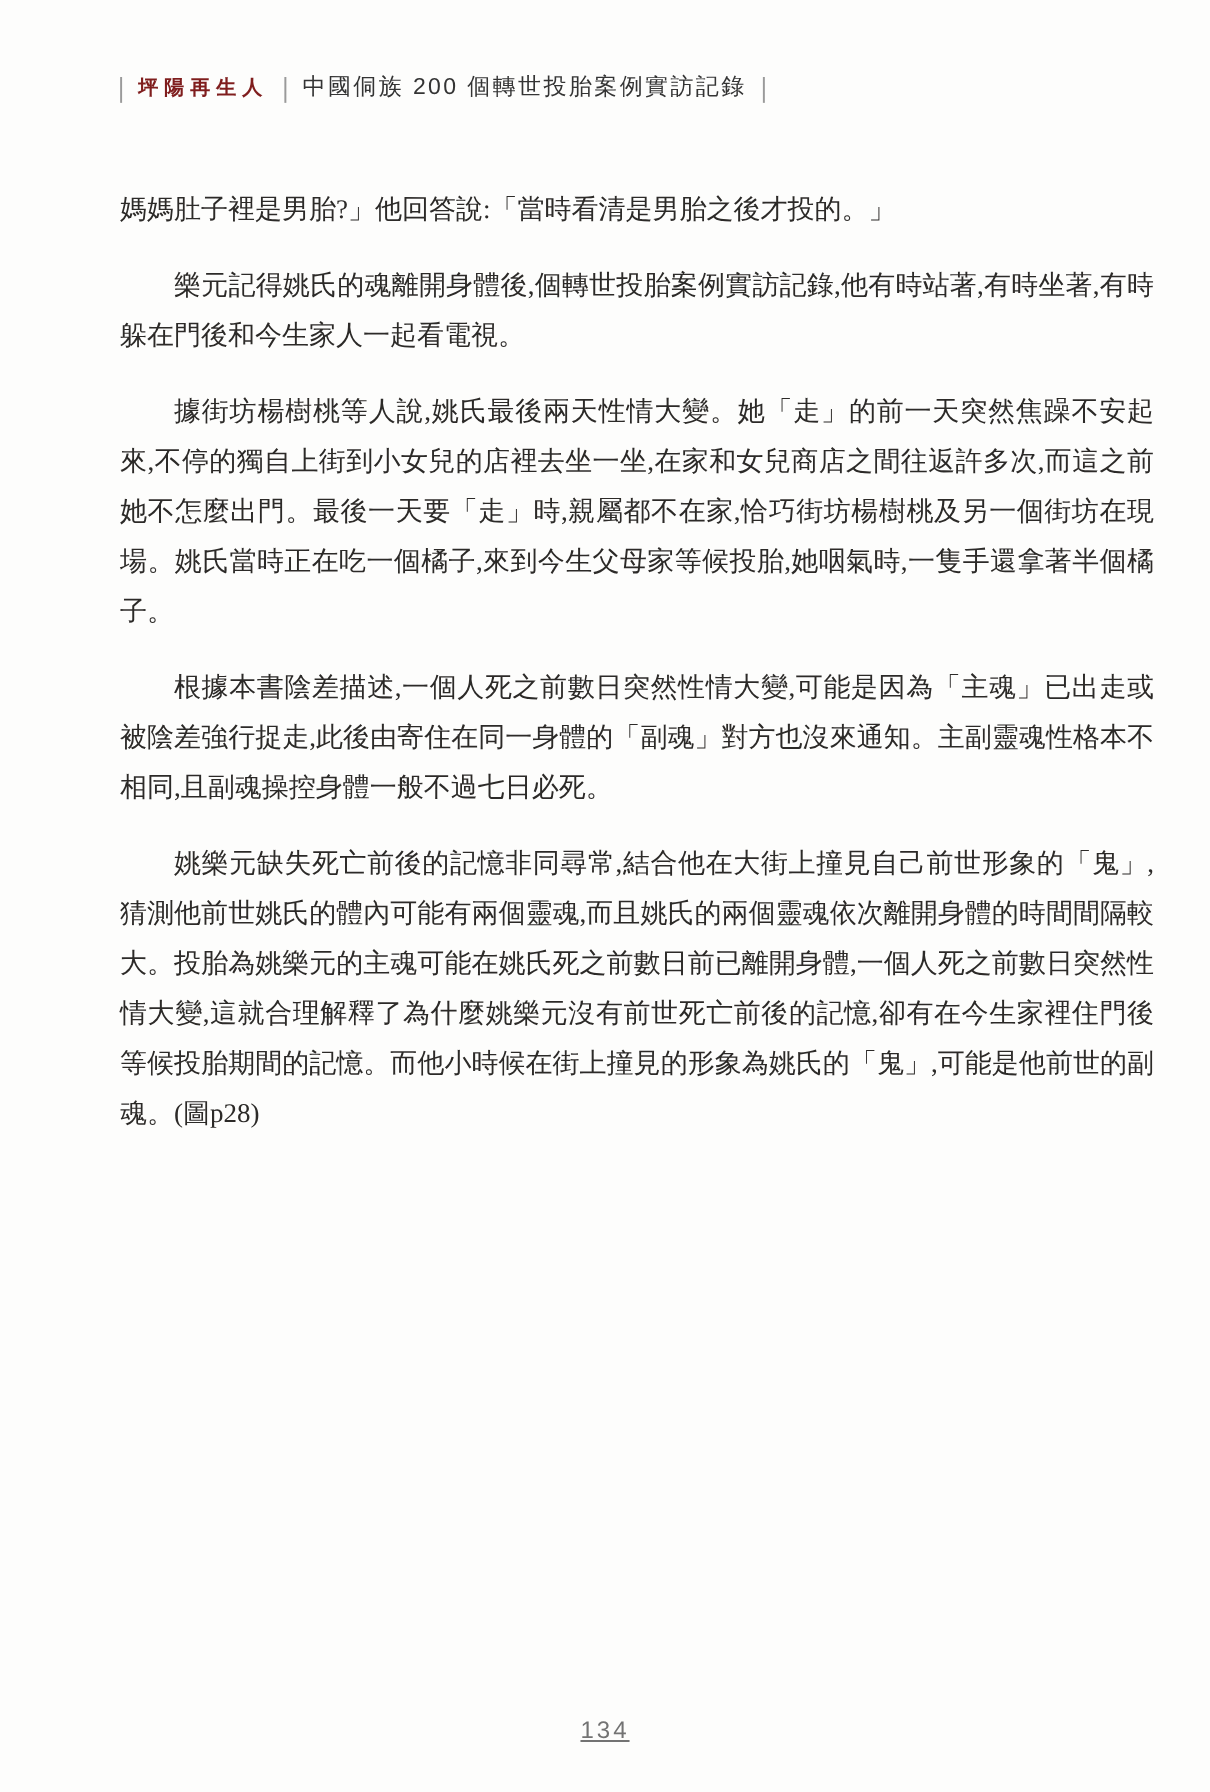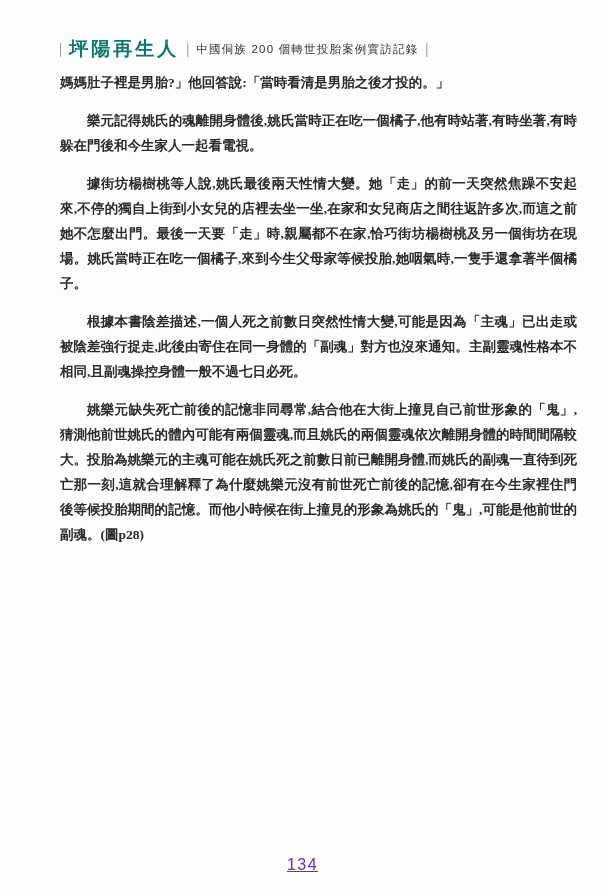--- a/index.html
+++ b/index.html
@@ -27,87 +27,86 @@
   }
   .header .bar {
     color: #9a9a9a;
     font-size: 12px;
     font-weight: 300;
     padding: 0 7px;
     font-family: "Liberation Sans", sans-serif;
     transform: scaleY(1.15);
   }
   .header .title {
-    font-size: 19px;
+    font-size: 10px;
     font-weight: bold;
     letter-spacing: 3px;
-    color: #0f766e;
+    color: #7f1d1d;
     font-family: "Liberation Serif", "DejaVu Serif", serif;
   }
   .header .subtitle {
     font-size: 11.5px;
     letter-spacing: 1.2px;
     color: #343434;
     font-family: "Liberation Sans", "DejaVu Sans", sans-serif;
   }
   
   .content {
     position: absolute;
-    top: 70px;
+    top: 92px;
     left: 60px;
     width: 517px;
     color: #2c2a28;
     font-size: 13.5px;
     line-height: 25px;
     text-align: justify;
     text-justify: inter-ideograph;
-    font-weight: bold;
   }
   .content p {
     margin: 0 0 13px 0;
     text-indent: 2em;
   }
   .content p.no-indent {
     text-indent: 0;
   }
   
   .footer {
     position: absolute;
     top: 856px;
     left: 0;
     width: 100%;
     text-align: center;
   }
   .footer .pagenum {
     font-family: "Liberation Sans", "DejaVu Sans", sans-serif;
-    font-size: 16px;
+    font-size: 12px;
     font-weight: 300;
     letter-spacing: 1.5px;
-    color: #6d28d9;
+    color: #737373;
     text-decoration: underline;
   }
 </style>
 </head>
 <body>
 
 <div class="page">
 
   <div class="header">
     <span class="bar">|</span>
     <span class="title">坪陽再生人</span>
     <span class="bar">|</span>
     <span class="subtitle">中國侗族 200 個轉世投胎案例實訪記錄</span>
     <span class="bar">|</span>
   </div>
 
   <div class="content">
     <p class="no-indent">媽媽肚子裡是男胎?」他回答說:「當時看清是男胎之後才投的。」</p>
-    <p>樂元記得姚氏的魂離開身體後,姚氏當時正在吃一個橘子,他有時站著,有時坐著,有時躲在門後和今生家人一起看電視。</p>
+    <p>樂元記得姚氏的魂離開身體後,個轉世投胎案例實訪記錄,他有時站著,有時坐著,有時躲在門後和今生家人一起看電視。</p>
     <p>據街坊楊樹桃等人說,姚氏最後兩天性情大變。她「走」的前一天突然焦躁不安起來,不停的獨自上街到小女兒的店裡去坐一坐,在家和女兒商店之間往返許多次,而這之前她不怎麼出門。最後一天要「走」時,親屬都不在家,恰巧街坊楊樹桃及另一個街坊在現場。姚氏當時正在吃一個橘子,來到今生父母家等候投胎,她咽氣時,一隻手還拿著半個橘子。</p>
     <p>根據本書陰差描述,一個人死之前數日突然性情大變,可能是因為「主魂」已出走或被陰差強行捉走,此後由寄住在同一身體的「副魂」對方也沒來通知。主副靈魂性格本不相同,且副魂操控身體一般不過七日必死。</p>
-    <p>姚樂元缺失死亡前後的記憶非同尋常,結合他在大街上撞見自己前世形象的「鬼」,猜測他前世姚氏的體內可能有兩個靈魂,而且姚氏的兩個靈魂依次離開身體的時間間隔較大。投胎為姚樂元的主魂可能在姚氏死之前數日前已離開身體,而姚氏的副魂一直待到死亡那一刻,這就合理解釋了為什麼姚樂元沒有前世死亡前後的記憶,卻有在今生家裡住門後等候投胎期間的記憶。而他小時候在街上撞見的形象為姚氏的「鬼」,可能是他前世的副魂。(圖p28)</p>
+    <p>姚樂元缺失死亡前後的記憶非同尋常,結合他在大街上撞見自己前世形象的「鬼」,猜測他前世姚氏的體內可能有兩個靈魂,而且姚氏的兩個靈魂依次離開身體的時間間隔較大。投胎為姚樂元的主魂可能在姚氏死之前數日前已離開身體,一個人死之前數日突然性情大變,這就合理解釋了為什麼姚樂元沒有前世死亡前後的記憶,卻有在今生家裡住門後等候投胎期間的記憶。而他小時候在街上撞見的形象為姚氏的「鬼」,可能是他前世的副魂。(圖p28)</p>
   </div>
 
   <div class="footer">
     <span class="pagenum">134</span>
   </div>
 
 </div>
 
 </body></html>

